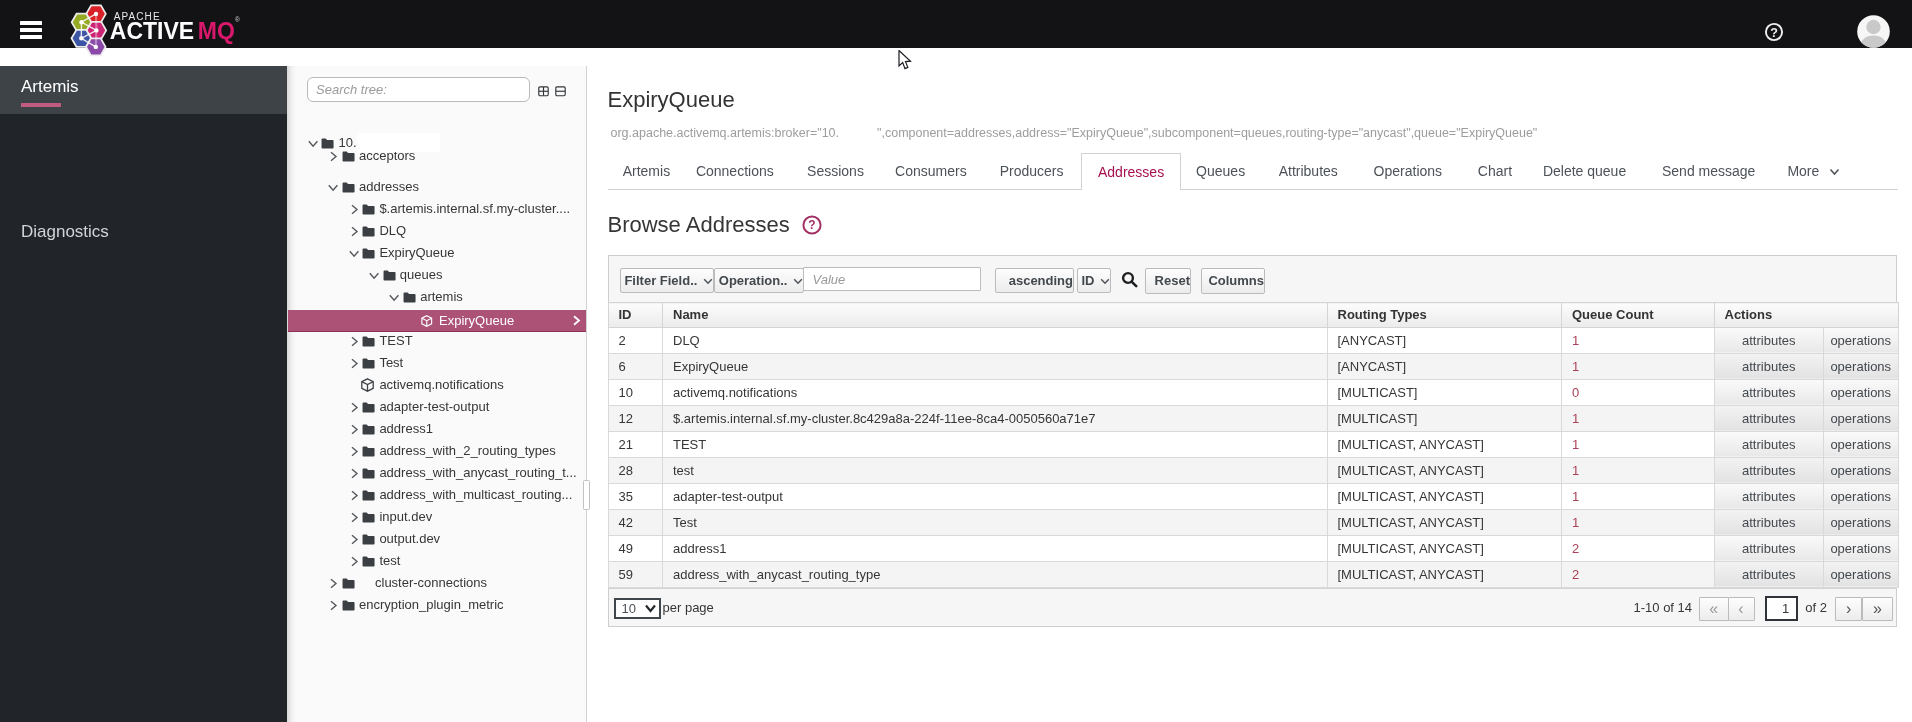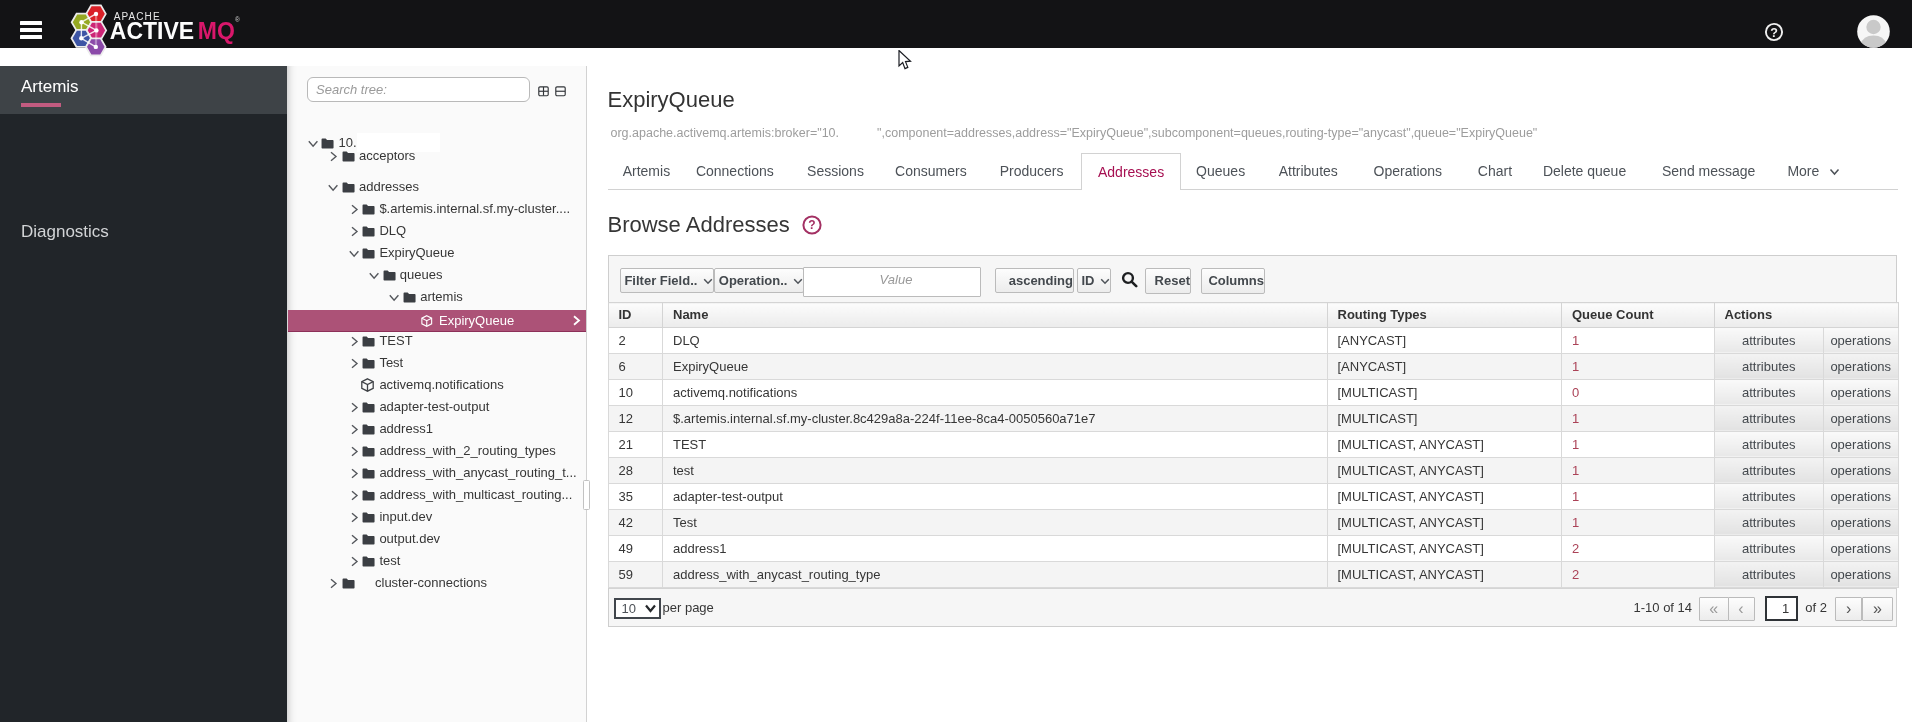--- a/index.html
+++ b/index.html
@@ -37,21 +37,21 @@
 
 #tabline { position:absolute; left:607.5px; top:188.5px; width:1290.5px; height:0; border-top:1px solid #d2d2d2; }
 .tab { position:absolute; top:153.5px; height:35px; font-size:14px; line-height:35px; color:#4d5258; }
 #tabactive { position:absolute; left:1081.4px; top:153px; width:99.4px; height:37px; background:#fff; border:1px solid #d2d2d2; border-bottom:none; color:#a60f51; font-size:14px; line-height:36px; text-align:center; }
 
 #browsehead { position:absolute; left:607.5px; top:214px; font-size:22px; line-height:22px; color:#363636; }
 
 
 #card { position:absolute; left:607.5px; top:255px; width:1289px; height:371.5px; background:#f6f6f6; border:1px solid #cecece; }
 .btn { position:absolute; background:linear-gradient(#fdfdfd,#ececec); border:1px solid #bbb; border-radius:2px; font-weight:bold; font-size:13px; color:#43484d; text-align:right; }
-#valinput { position:absolute; left:194px; top:11px; width:178px; height:30px; background:#fff; border:1px solid #bbb; border-radius:1px; font-style:italic; font-size:13px; color:#999; line-height:24px; padding-left:9px;text-align:center; }
+#valinput { position:absolute; left:194px; top:11px; width:178px; height:24px; background:#fff; border:1px solid #bbb; border-radius:1px; font-style:italic; font-size:13px; color:#999; line-height:24px; padding-left:9px; }
 
 
 #tbl { position:absolute; left:-1px; top:46px; border-collapse:collapse; table-layout:fixed; width:1290.5px; }
 #tbl col.c0{width:54.5px} #tbl col.c1{width:664.5px} #tbl col.c2{width:234.5px} #tbl col.c3{width:152.5px} #tbl col.c4{width:109.5px} #tbl col.c5{width:74.5px}
 #tbl th { background:linear-gradient(#fcfcfc,#ebebeb); font-size:13px; font-weight:bold; color:#333; text-align:left; height:24.5px; padding:0 0 0 10px; border:1px solid #d4d4d4; }
 #tbl td { font-size:13px; color:#363636; height:26px; padding:0 0 0 10px; border:1px solid #d9d9d9; background:#fff; overflow:hidden; white-space:nowrap; }
 #tbl tr.alt td { background:#f4f4f4; }
 #tbl td.qc { color:#ab4257; }
 #tbl td.act { background:linear-gradient(#fafafa,#e8e8e8); color:#43484d; text-align:center; padding:0; }
 #tbl tr.alt td.act { background:linear-gradient(#f3f3f3,#e2e2e2); }
@@ -287,20 +287,29 @@
     </div>
   <div class="trow" style="top:506.4px">
       <svg class="chev" style="left:41.2px" viewBox="0 0 10 11">
         <path d="M3,1.2 L8,5.5 L3,9.8" fill="none" stroke="#54575c" stroke-width="1.4"></path>
       </svg>
       <svg class="fold" style="left:54.800000000000004px" viewBox="0 0 14 12">
         <path d="M0.5,1.5 Q0.5,0.5 1.5,0.5 L5,0.5 L6.5,2.3 L12.8,2.3 Q13.6,2.3 13.6,3.2 L13.6,10.6 Q13.6,11.5 12.7,11.5 L1.4,11.5 Q0.5,11.5 0.5,10.6 Z" fill="#3b3e43"></path>
       </svg>
       <span class="txt" style="left:88px">cluster-connections</span>
     </div>
+  <div class="trow" style="top:528.4px">
+      <svg class="chev" style="left:41.2px" viewBox="0 0 10 11">
+        <path d="M3,1.2 L8,5.5 L3,9.8" fill="none" stroke="#54575c" stroke-width="1.4"></path>
+      </svg>
+      <svg class="fold" style="left:54.800000000000004px" viewBox="0 0 14 12">
+        <path d="M0.5,1.5 Q0.5,0.5 1.5,0.5 L5,0.5 L6.5,2.3 L12.8,2.3 Q13.6,2.3 13.6,3.2 L13.6,10.6 Q13.6,11.5 12.7,11.5 L1.4,11.5 Q0.5,11.5 0.5,10.6 Z" fill="#3b3e43"></path>
+      </svg>
+      <span class="txt" style="left:72.0px">encryption_plugin_metric</span>
+    </div>
   <div id="selrow">
       <svg style="position:absolute;left:133px;top:5px;width:11.5px;height:12px" viewBox="0 0 13 14">
         <path d="M6.5,0.8 L12.2,3.7 L12.2,10.3 L6.5,13.2 L0.8,10.3 L0.8,3.7 Z" fill="none" stroke="#fff" stroke-width="1.3"></path>
         <path d="M0.8,3.7 L6.5,6.6 L12.2,3.7 M6.5,6.6 L6.5,13.2" fill="none" stroke="#fff" stroke-width="1.3"></path>
       </svg>
       <span style="position:absolute;left:151px">ExpiryQueue</span>
       <svg style="position:absolute;left:284px;top:5.5px;width:9px;height:11px" viewBox="0 0 9 11">
         <path d="M2,1.2 L7,5.5 L2,9.8" fill="none" stroke="#fff" stroke-width="1.8"></path>
       </svg>
     </div>

